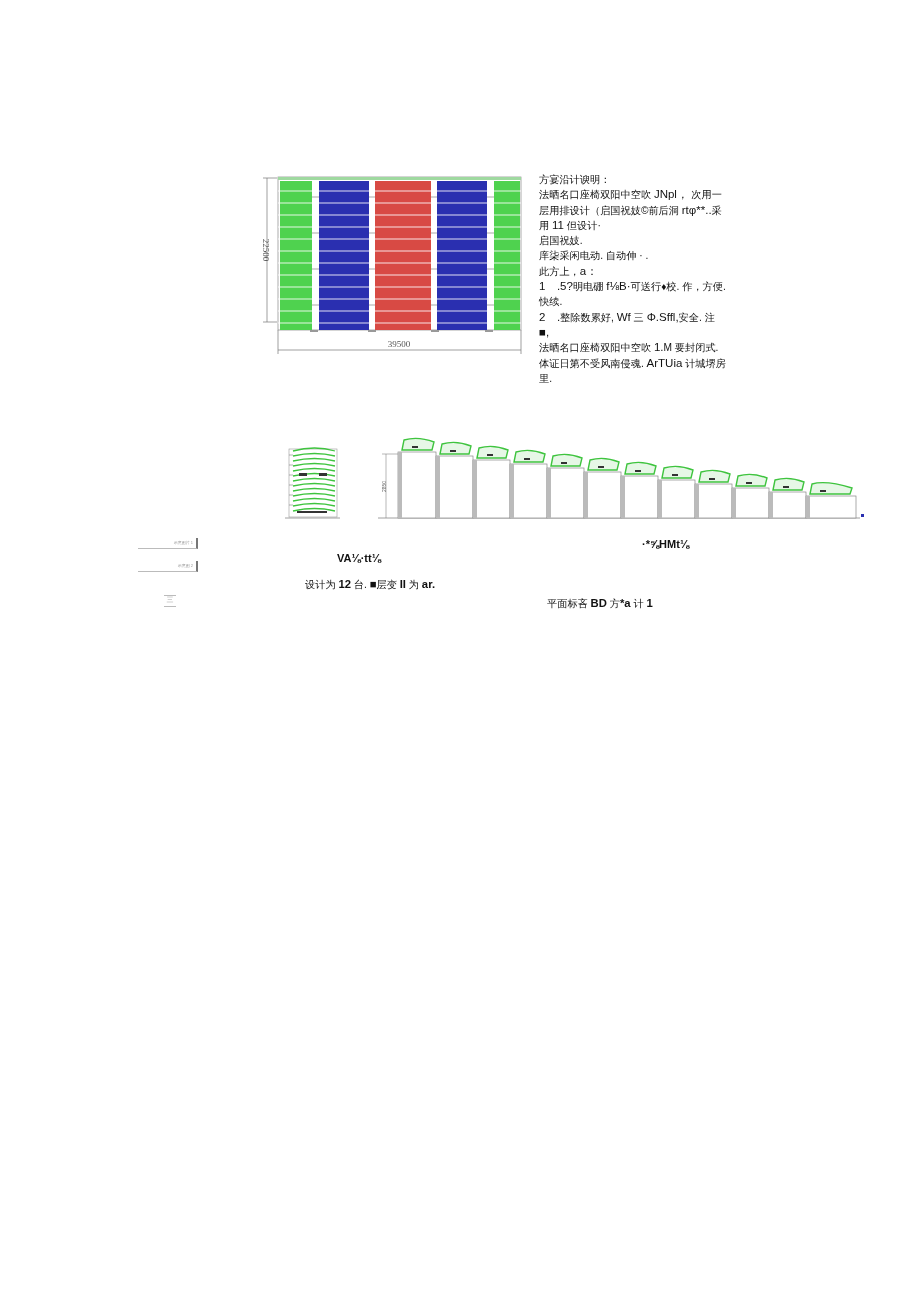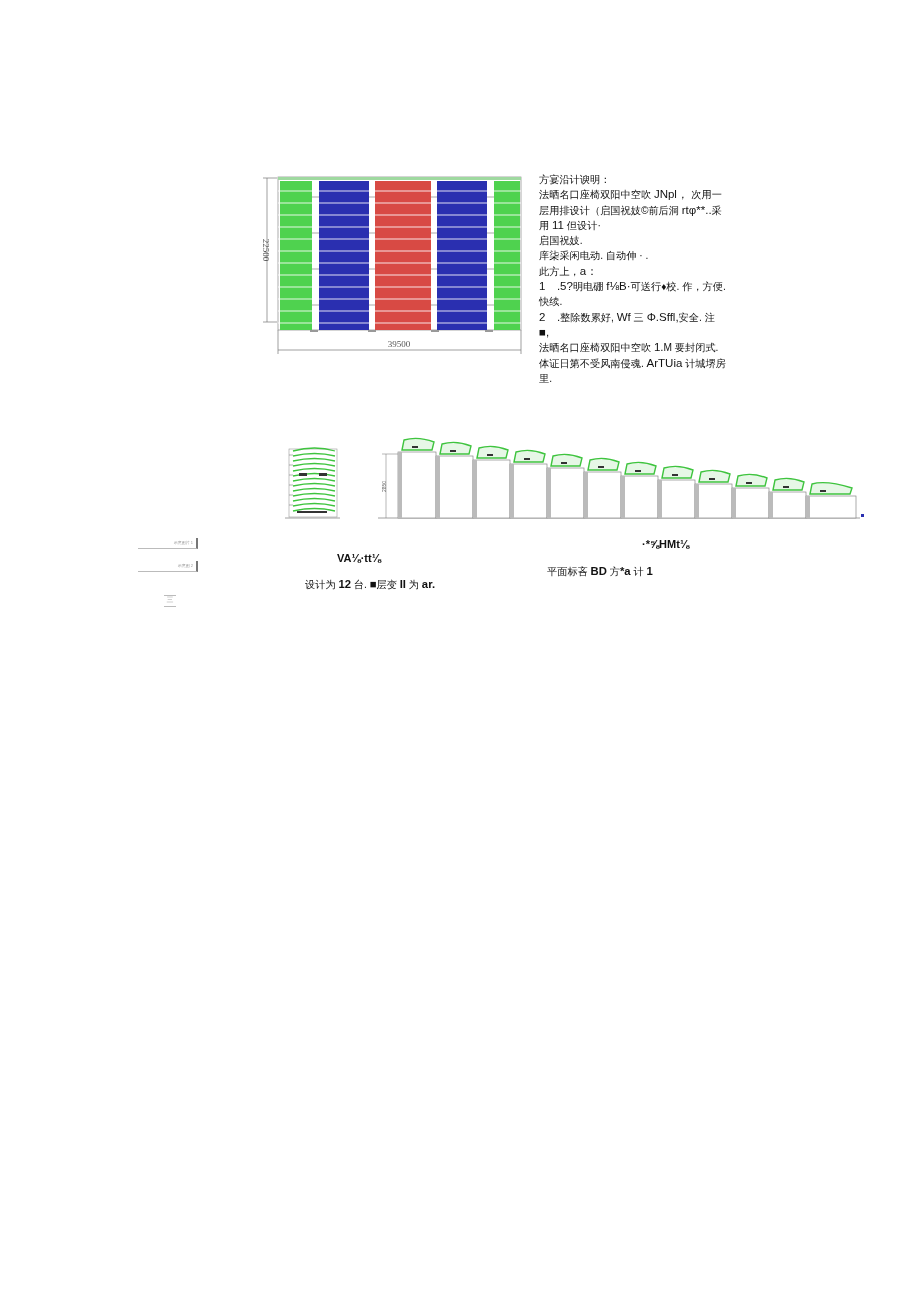--- a/index.html
+++ b/index.html
@@ -221,19 +221,19 @@
     <rect x="483" y="82" width="3" height="3" fill="#2a2fb0"></rect>
   </svg>
 </div>
 
 <div class="abs cap" style="left:289px; top:552px;margin-left:48px;">VA⅛·tt⅛</div>
 <div class="abs cap" style="left:642px; top:538px;">·*⅝HMt⅛</div>
 
 <div class="abs note" style="left:305px; top:578px;">
   <span>设计为 </span><b>12</b><span> 台. </span><b>■</b><span>层变 </span><b>II</b><span> 为 </span><b>ar.</b>
 </div>
-<div class="abs note" style="left:547px; top:565px;text-align:center;">
+<div class="abs note" style="left:547px; top:597px;text-align:center;">
   <span>平面标吝 </span><b>BD</b><span> 方</span><b>*a</b><span> 计 </span><b>1</b>
 </div>
 
 <div class="abs thumb" style="left:138px; top:538px; width:60px;">示意图片 1</div>
 <div class="abs thumb" style="left:138px; top:561px; width:60px;">示意图 2</div>
 <div class="abs" style="left:164px; top:595px; width:12px; height:10px; font-size:7px; color:#aaa; text-align:center; border-top:1px solid #bbb; border-bottom:1px solid #bbb; line-height:8px;">三</div>
 
 </body></html>

